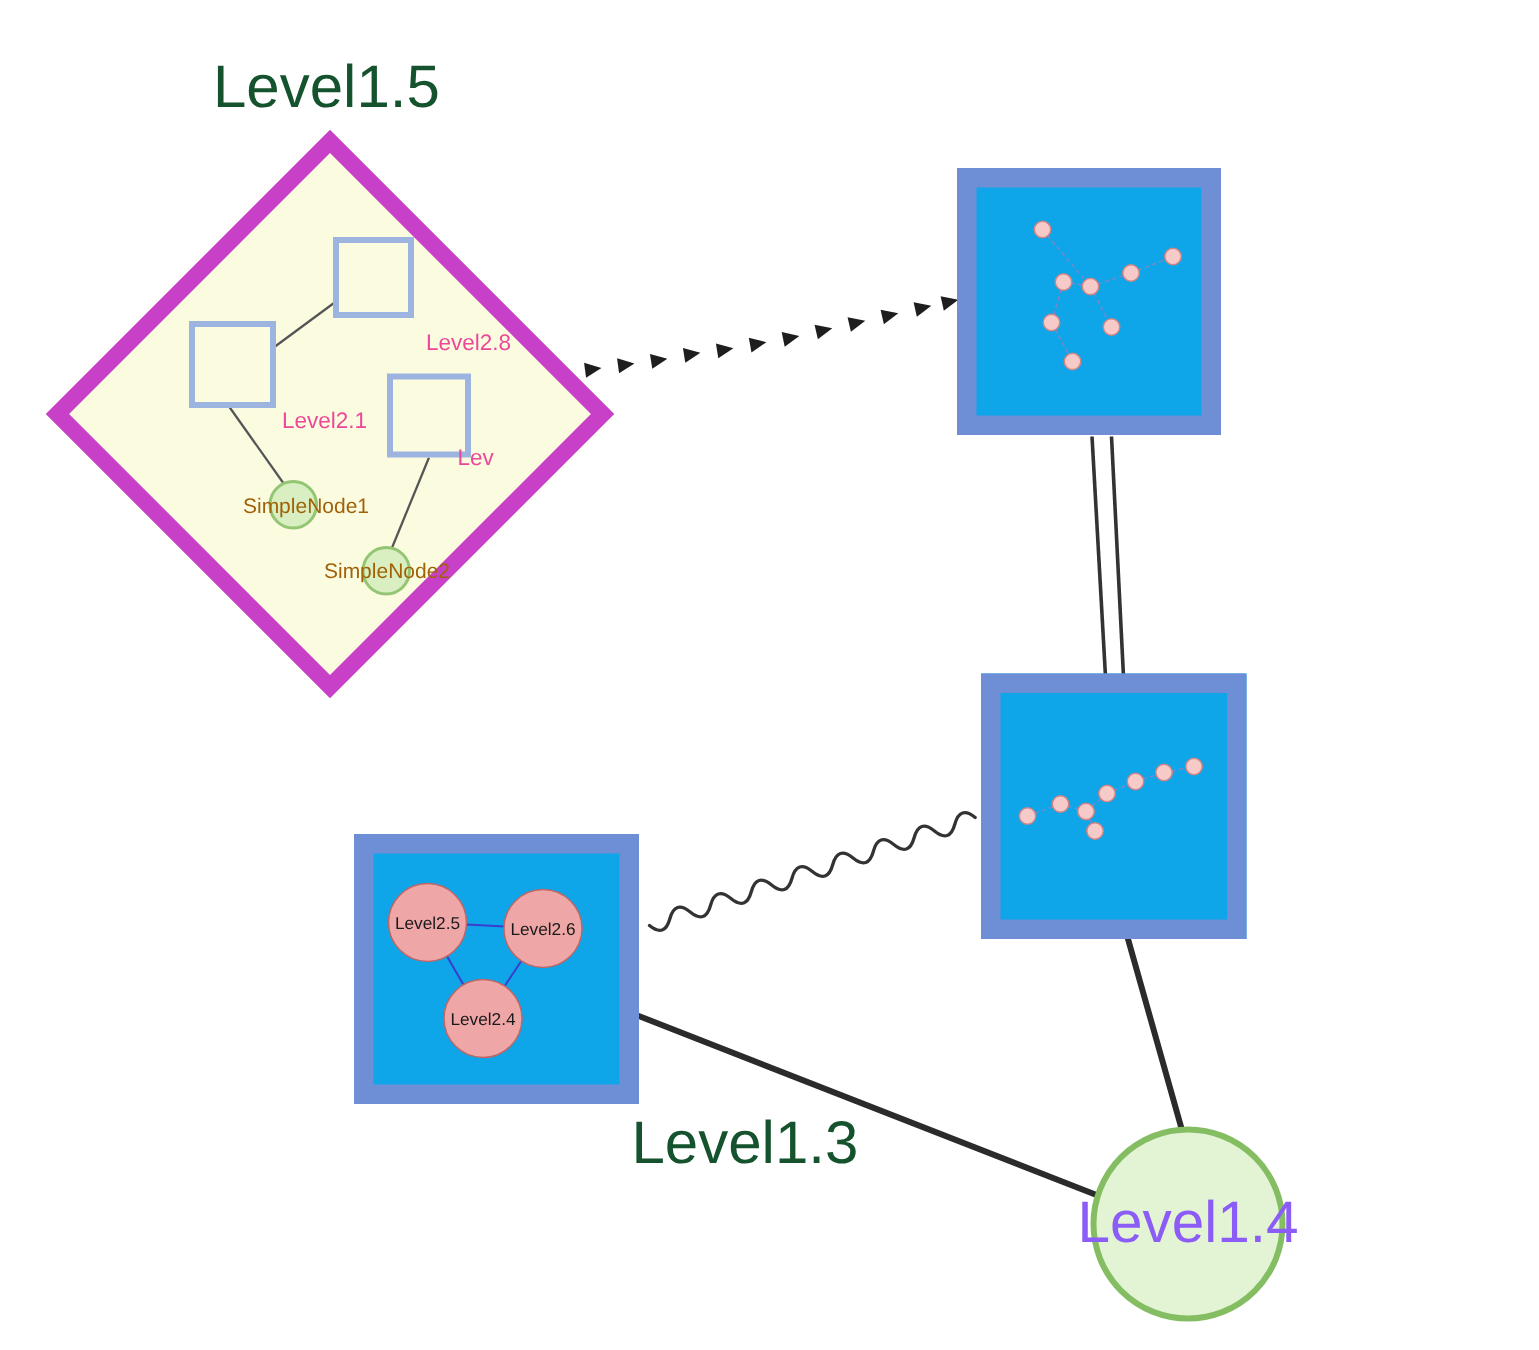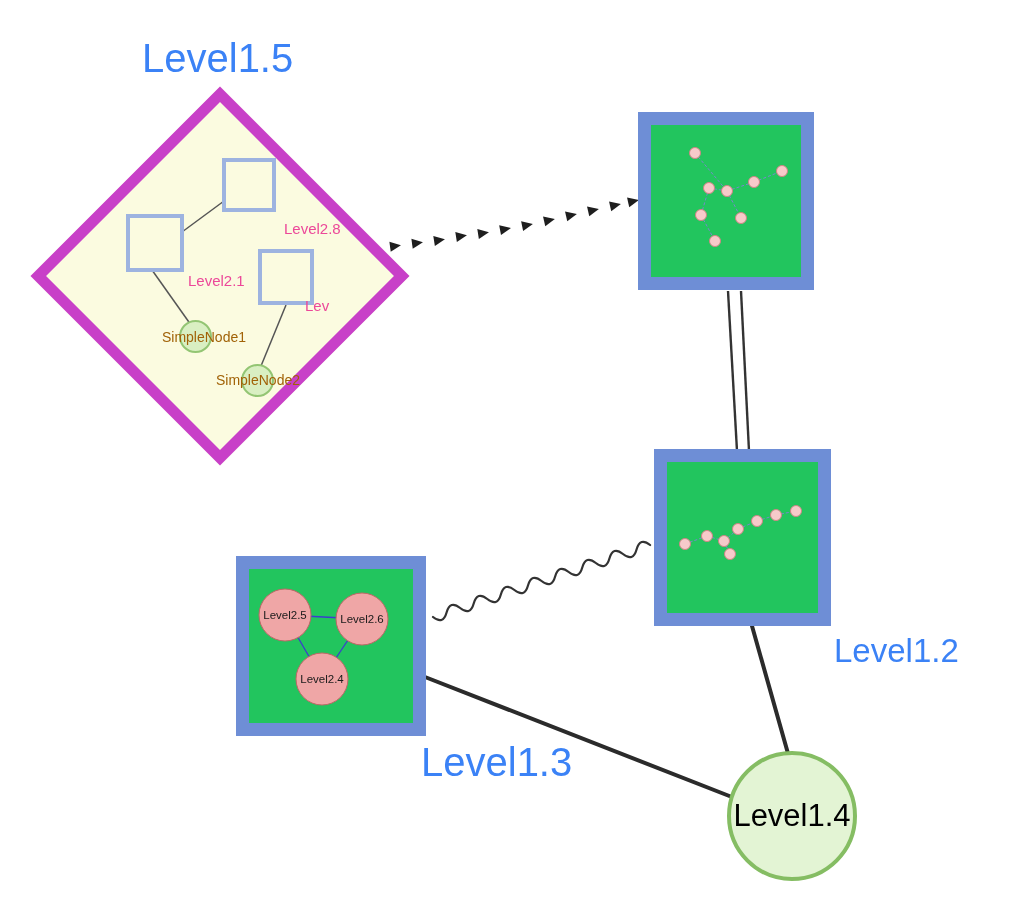--- a/index.html
+++ b/index.html
@@ -2,32 +2,32 @@
 <html><head>
 <meta charset="utf-8">
 <style>
   *{margin:0;padding:0;box-sizing:border-box}
   html,body{width:1026px;height:900px;background:#fff}
   .canvas{position:relative;width:1026px;height:900px;background:#fff;overflow:hidden;
           font-family:"Liberation Sans",sans-serif}
   .layer{position:absolute;left:0;top:0;z-index:1}
   .diamond{position:absolute;left:86px;top:142px;width:268px;height:268px;
            background:#fbfbe0;border:11px solid #c840c8;transform:rotate(45deg);z-index:0}
-  .bigbox{position:absolute;background:#22c55e;border:13px solid #6e8ed6;z-index:2}
+  .bigbox{position:absolute;background:#0ea5e9;border:13px solid #6e8ed6;z-index:2}
   .boxsvg{position:absolute;left:0;top:0}
   .smallsq{position:absolute;background:#fbfbe0;border:4px solid #9db3e0;z-index:2}
   .greennode{position:absolute;width:33px;height:33px;border-radius:50%;
              background:#d9efc2;border:2px solid #93c573;z-index:2}
   .nodelabel{position:absolute;z-index:3;color:#a16207;font-size:14px;text-align:center;white-space:nowrap}
   .smalllabel{position:absolute;color:#ec4899;font-size:15px;z-index:3;white-space:nowrap}
-  .bluelabel{position:absolute;color:#3b82f6;z-index:3;white-space:nowrap}
+  .bluelabel{position:absolute;color:#14532d;z-index:3;white-space:nowrap}
   .l14{position:absolute;left:727px;top:751px;width:130px;height:130px;border-radius:50%;
        background:#e3f4d4;border:4px solid #85bd63;z-index:2;
        display:flex;align-items:center;justify-content:center}
-  .l14 span{font-size:31px;color:#000000;white-space:nowrap}
+  .l14 span{font-size:39px;color:#8b5cf6;white-space:nowrap}
   .medge{stroke:#7788cc;stroke-width:1;stroke-dasharray:3 2;fill:none}
   .mini{fill:#f7caca;stroke:#d08484;stroke-width:1}
   .tri{stroke:#3c3ccf;stroke-width:1.3}
   .pinkbig{fill:#efa6a6;stroke:#bf6666;stroke-width:1}
   .pinktext{font-size:11.5px;fill:#1a1a1a;text-anchor:middle;font-family:"Liberation Sans",sans-serif}
   .inneredge{stroke:#555;stroke-width:1.5}
   .mainline{stroke:#2b2b2b;stroke-width:4;stroke-linecap:round}
   .dbl{stroke:#333;stroke-width:2.4}
   .wavy{stroke:#333;stroke-width:2.2;fill:none;stroke-linecap:round}
 </style>
@@ -126,16 +126,15 @@
       <text class="pinktext" x="113" y="54">Level2.6</text>
       <text class="pinktext" x="73" y="114">Level2.4</text>
     </svg>
   </div>
 
   <div class="l14">
     <span>Level1.4</span>
   </div>
 
   <div class="bluelabel" style="left:142px;top:36px;font-size:40px">Level1.5</div>
-  <div class="bluelabel" style="left:834px;top:632px;font-size:33px">Level1.2</div>
   <div class="bluelabel" style="left:421px;top:740px;font-size:40px">Level1.3</div>
 
 </div>
 
 </body></html>

